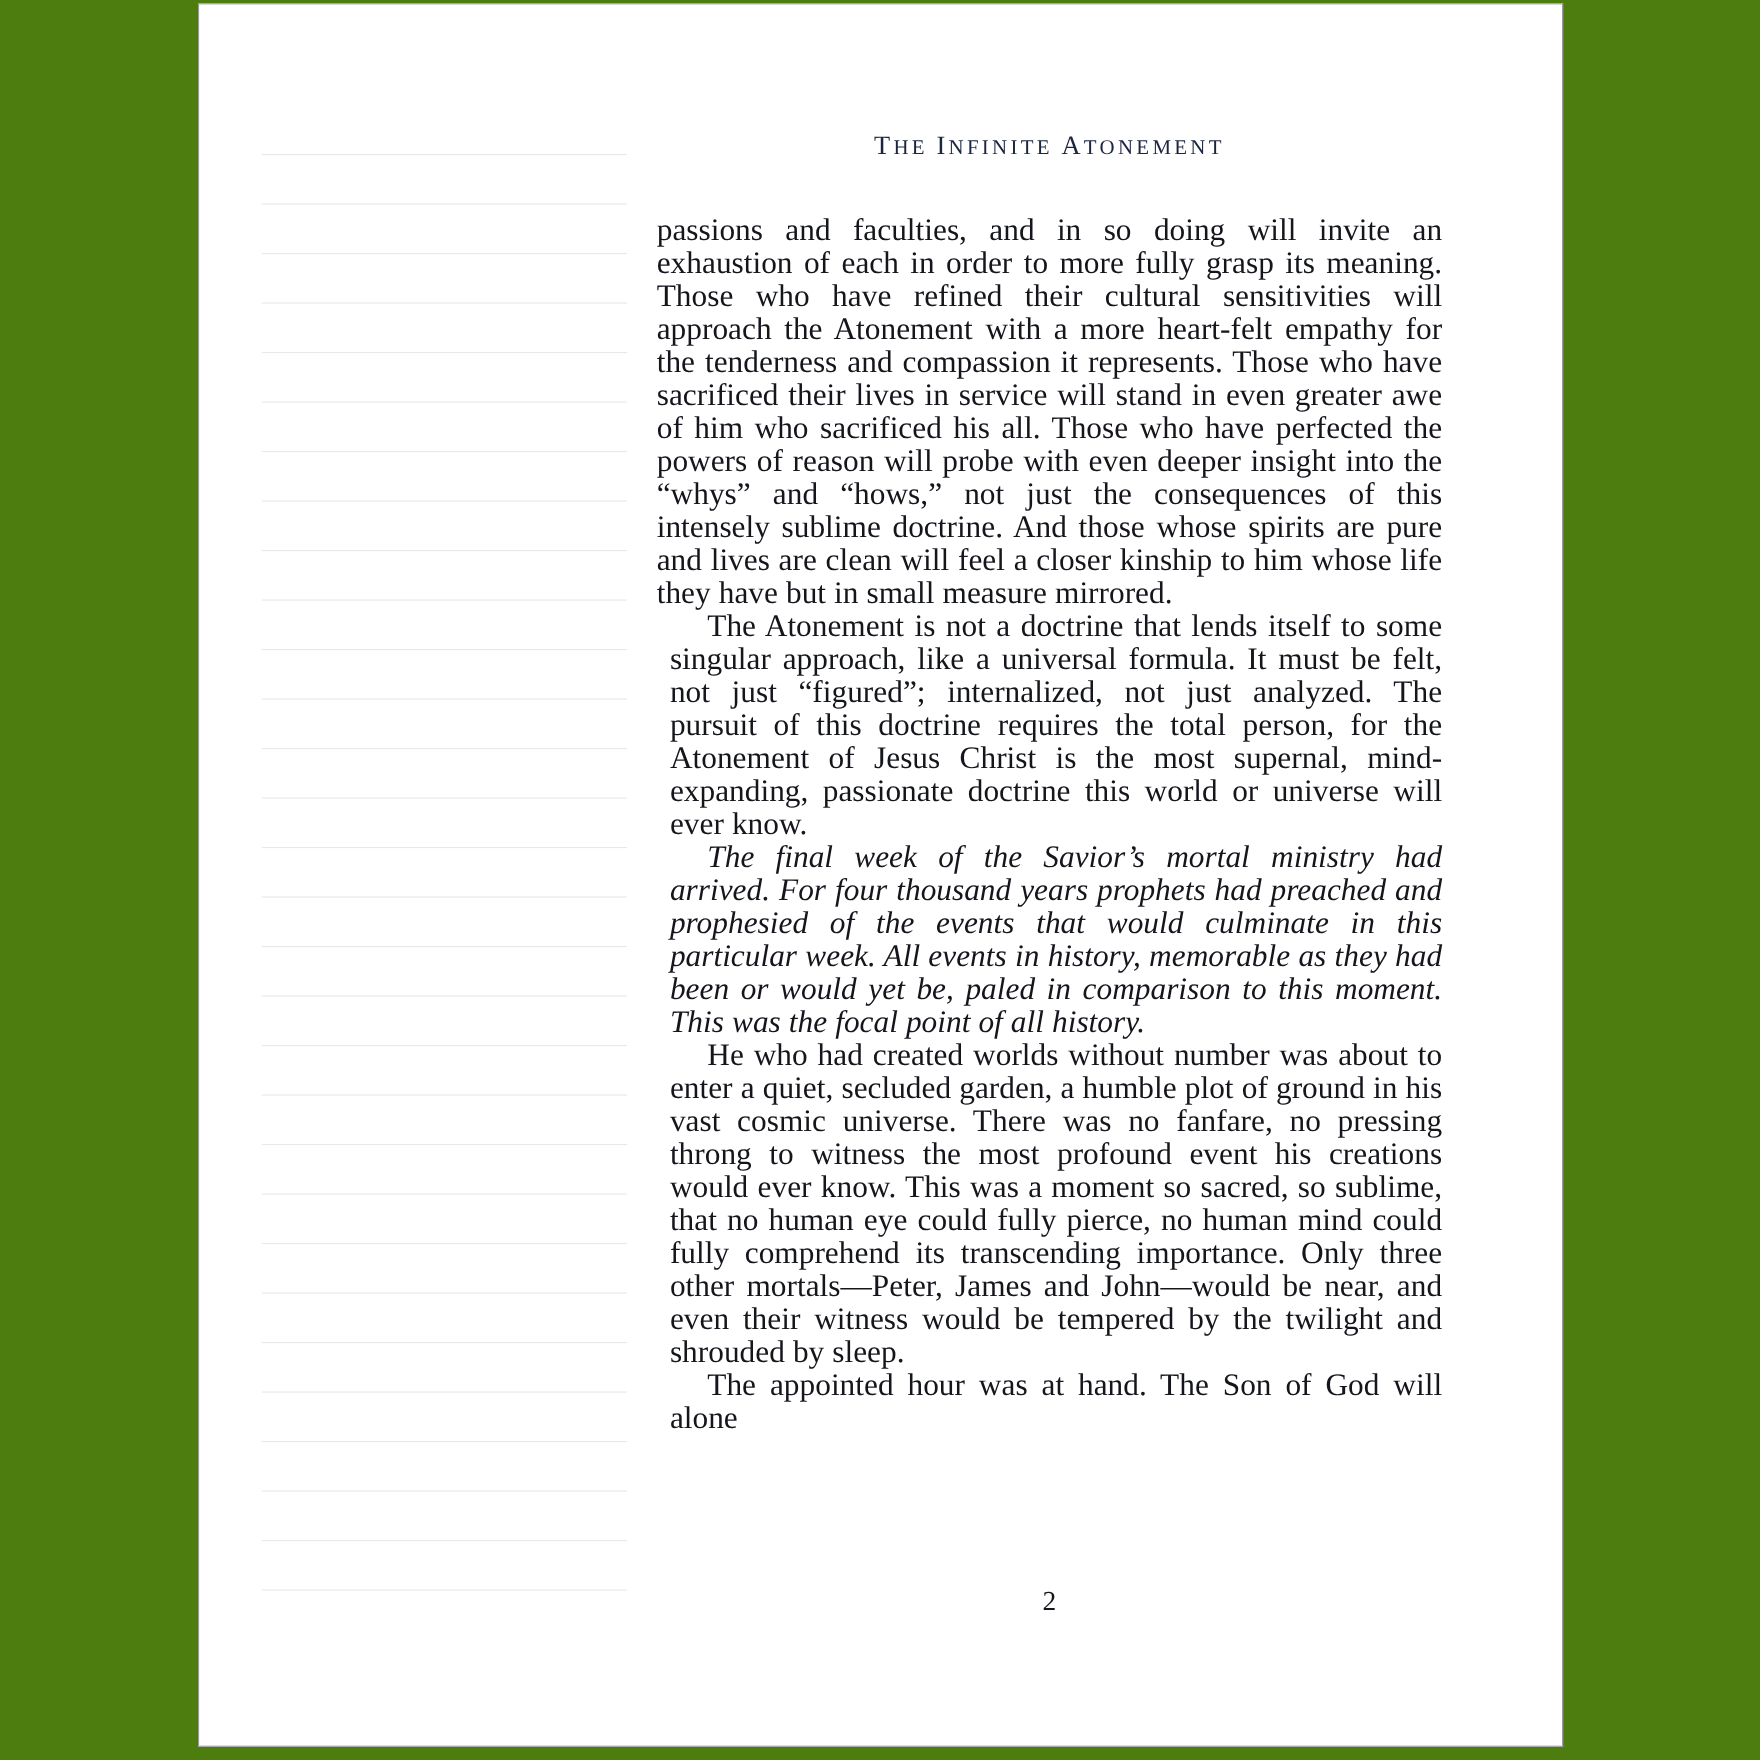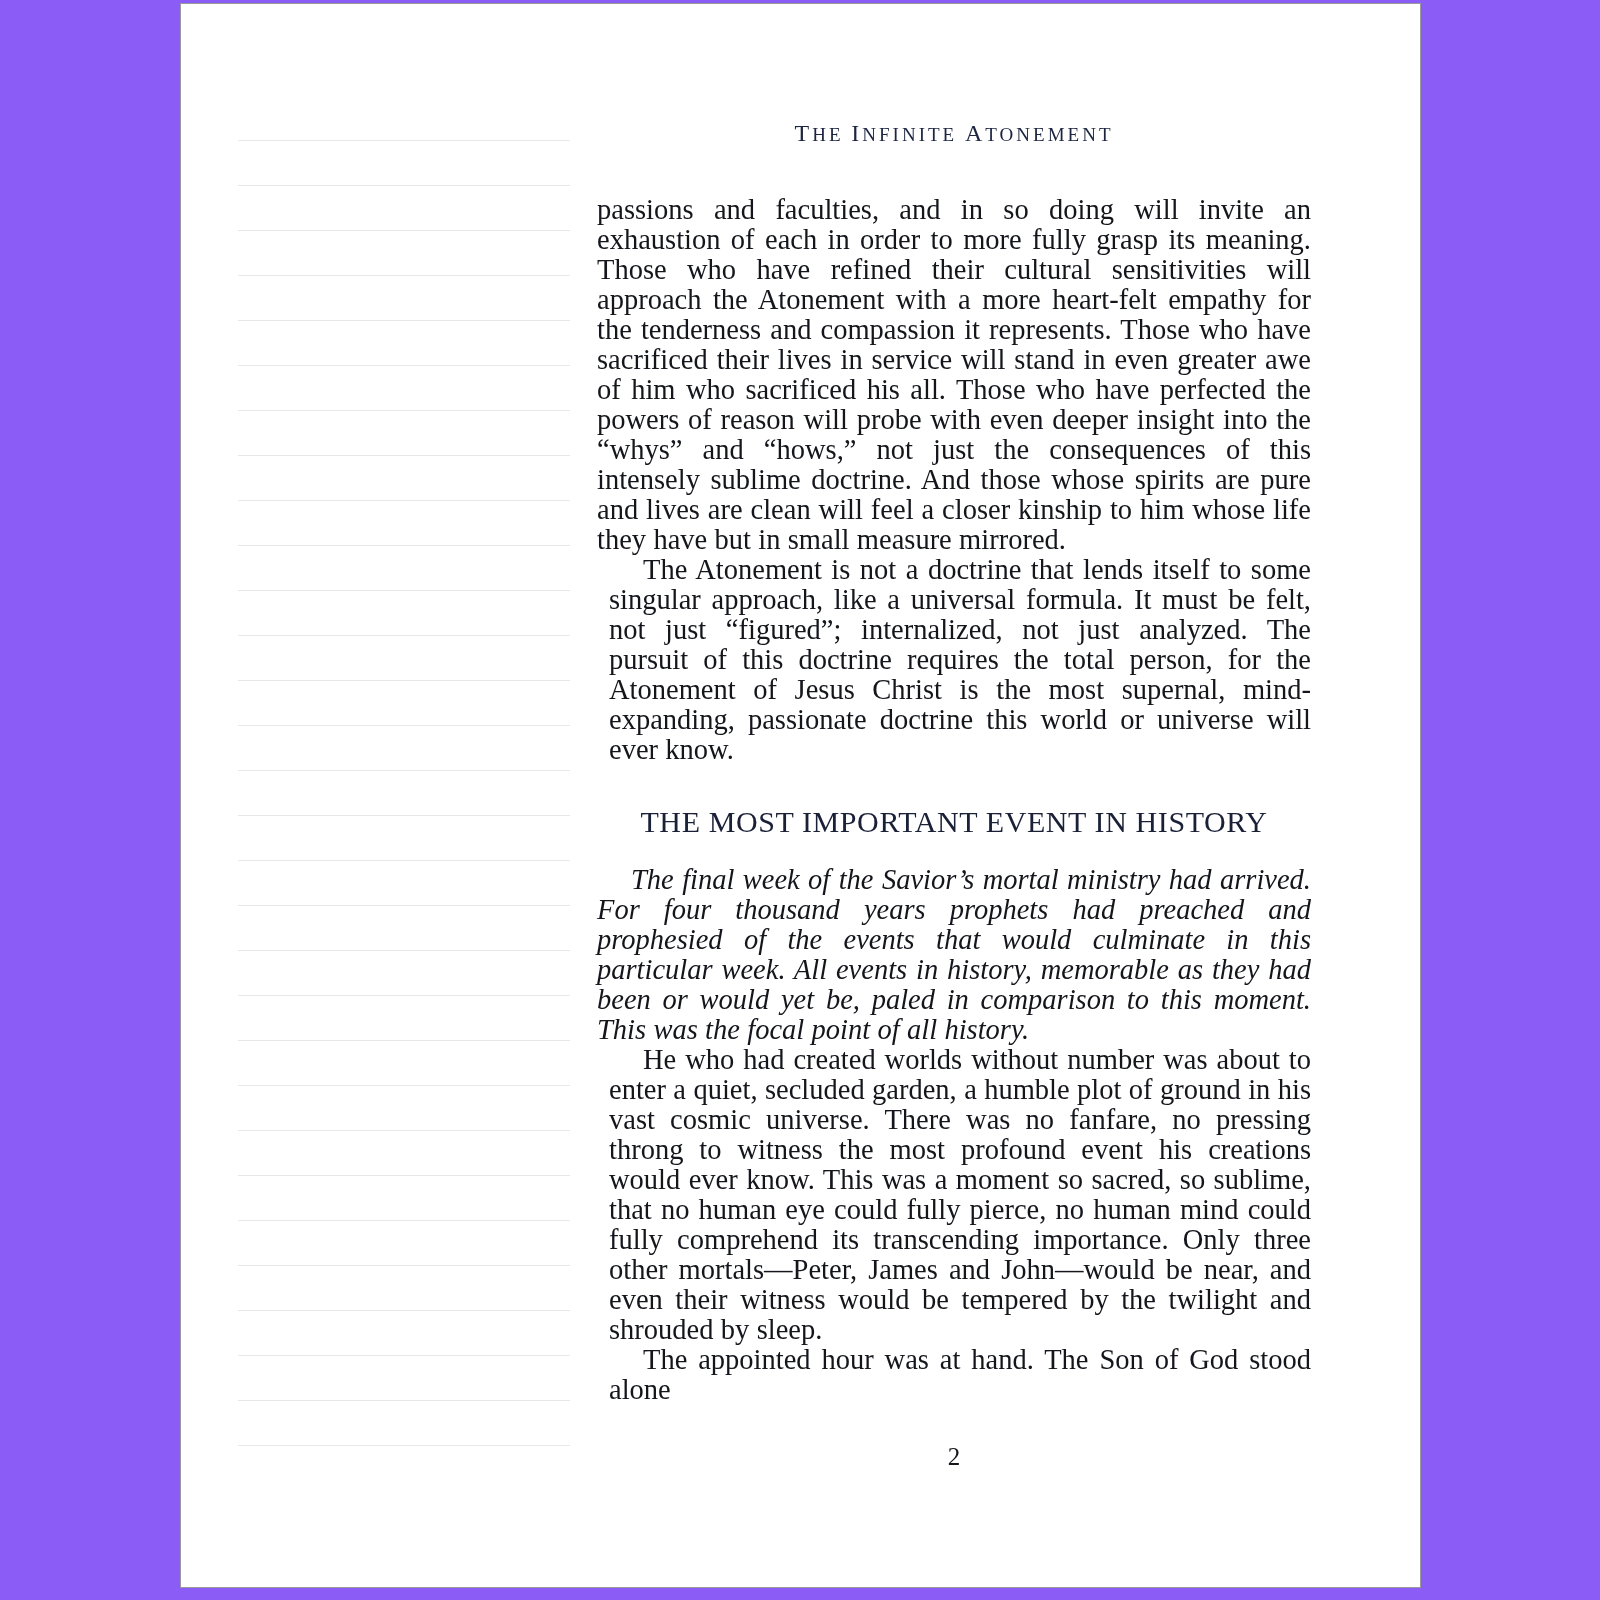--- a/index.html
+++ b/index.html
@@ -5,21 +5,21 @@
   html, body {
     margin: 0;
     padding: 0;
     background: #ffffff;
   }
 
   #page {
     position: relative;
     width: 1600px;
     height: 1600px;
-    background: #8b5cf6;
+    background: #4d7c0f;
     overflow: hidden;
     font-family: "Liberation Serif", "DejaVu Serif", serif;
   }
 
   
   #scan-frame {
     position: absolute;
     left: 180px;
     top: 3px;
     width: 1241px;
@@ -150,25 +150,24 @@
     </div>
 
   <div id="text-column">
 
     <div id="running-head" style="text-transform: none;"><span class="rh-cap">T</span><span class="rh-sm">H</span><span class="rh-sm">E</span><span class="rh-sm">&nbsp;</span><span class="rh-cap">I</span><span class="rh-sm">N</span><span class="rh-sm">F</span><span class="rh-sm">I</span><span class="rh-sm">N</span><span class="rh-sm">I</span><span class="rh-sm">T</span><span class="rh-sm">E</span><span class="rh-sm">&nbsp;</span><span class="rh-cap">A</span><span class="rh-sm">T</span><span class="rh-sm">O</span><span class="rh-sm">N</span><span class="rh-sm">E</span><span class="rh-sm">M</span><span class="rh-sm">E</span><span class="rh-sm">N</span><span class="rh-sm">T</span></div>
 
     <p class="para">passions and faculties, and in so doing will invite an exhaustion of each in order to more fully grasp its meaning. Those who have refined their cultural sensitivities will approach the Atonement with a more heart-felt empathy for the tenderness and compassion it represents. Those who have sacrificed their lives in service will stand in even greater awe of him who sacrificed his all. Those who have perfected the powers of reason will probe with even deeper insight into the “whys” and “hows,” not just the consequences of this intensely sublime doctrine. And those whose spirits are pure and lives are clean will feel a closer kinship to him whose life they have but in small measure mirrored.</p>
 
     <p class="para">The Atonement is not a doctrine that lends itself to some singular approach, like a universal formula. It must be felt, not just “figured”; internalized, not just analyzed. The pursuit of this doctrine requires the total person, for the Atonement of Jesus Christ is the most supernal, mind-expanding, passionate doctrine this world or universe will ever know.</p>
 
-    <h2 id="section-heading">THE MOST IMPORTANT EVENT IN HISTORY</h2>
 
     <p class="para after-heading">The final week of the Savior’s mortal ministry had arrived. For four thousand years prophets had preached and prophesied of the events that would culminate in this particular week. All events in history, memorable as they had been or would yet be, paled in comparison to this moment. This was the focal point of all history.</p>
 
     <p class="para">He who had created worlds without number was about to enter a quiet, secluded garden, a humble plot of ground in his vast cosmic universe. There was no fanfare, no pressing throng to witness the most profound event his creations would ever know. This was a moment so sacred, so sublime, that no human eye could fully pierce, no human mind could fully comprehend its transcending importance. Only three other mortals—Peter, James and John—would be near, and even their witness would be tempered by the twilight and shrouded by sleep.</p>
 
-    <p class="para">The appointed hour was at hand. The Son of God stood alone</p>
+    <p class="para">The appointed hour was at hand. The Son of God will alone</p>
 
   </div>
 
   <div id="folio">2</div>
 
 </div>
 
 </body></html>

